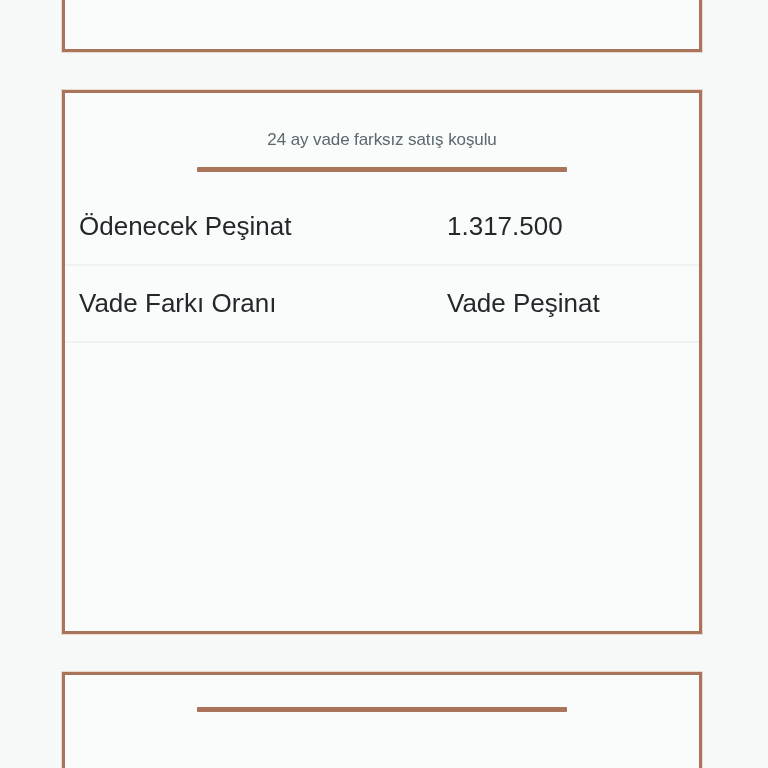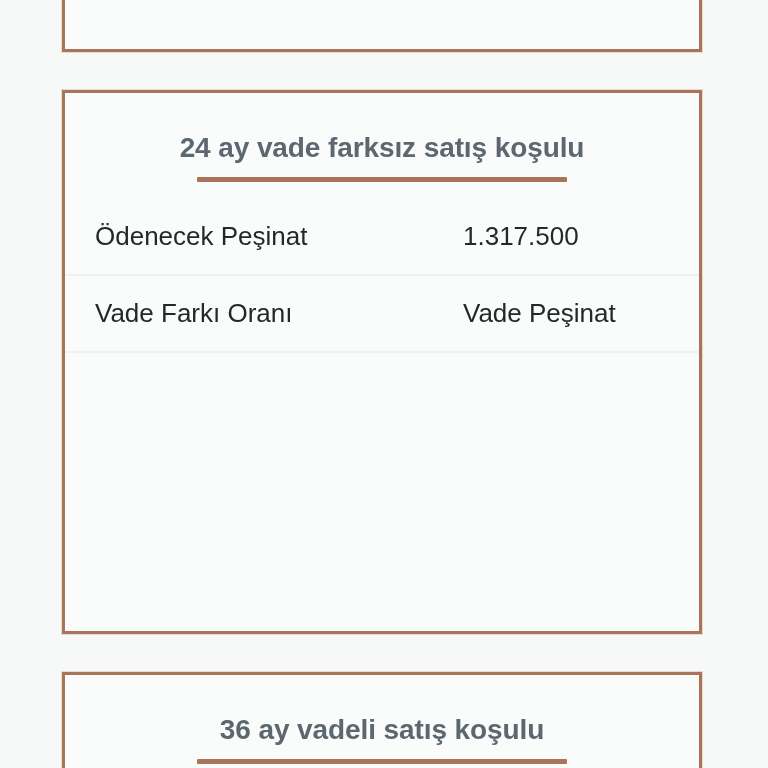--- a/index.html
+++ b/index.html
@@ -49,24 +49,24 @@
     height: 180px;
   }
 
   
   .card-head {
     padding-top: 26px;
     text-align: center;
   }
   .card-title {
     display: block;
-    margin: 8px auto;
+    margin: 0 auto;
     width: 420px;
-    font-size: 28px;
-    font-weight: bold;
+    font-size: 17px;
+    font-weight: normal;
     line-height: 42px;
     color: #5c6770;
     letter-spacing: -0.1px;
   }
   .title-rule {
     width: 370px;
     height: 5px;
     margin: 6px auto 0 auto;
     background: #a9745a;
     border-radius: 1px;
@@ -88,21 +88,21 @@
   .spec-table td {
     padding: 0;
     vertical-align: middle;
     font-size: 26px;
     color: #25282b;
     font-weight: normal;
     white-space: nowrap;
   }
   .spec-table td.col-label {
     width: 362px;
-    padding-left: 30px;
+    padding-left: 14px;
   }
   .spec-table td.col-value {
     padding-left: 6px;
   }
   
   .table-tail {
     margin-top: 0;
     border-top: 2px solid #f0f1f2;
     height: 40px;
   }
@@ -136,18 +136,17 @@
           <td class="col-value">Vade Peşinat</td>
         </tr>
       </tbody>
     </table>
 
     <div class="table-tail"></div>
   </div>
 
   <div class="card card-bottom">
     <div class="card-head">
-      <span class="card-title">36 ay vadeli satış koşulu</span>
       <div class="title-rule"></div>
     </div>
   </div>
 
 </div>
 
 </body></html>

